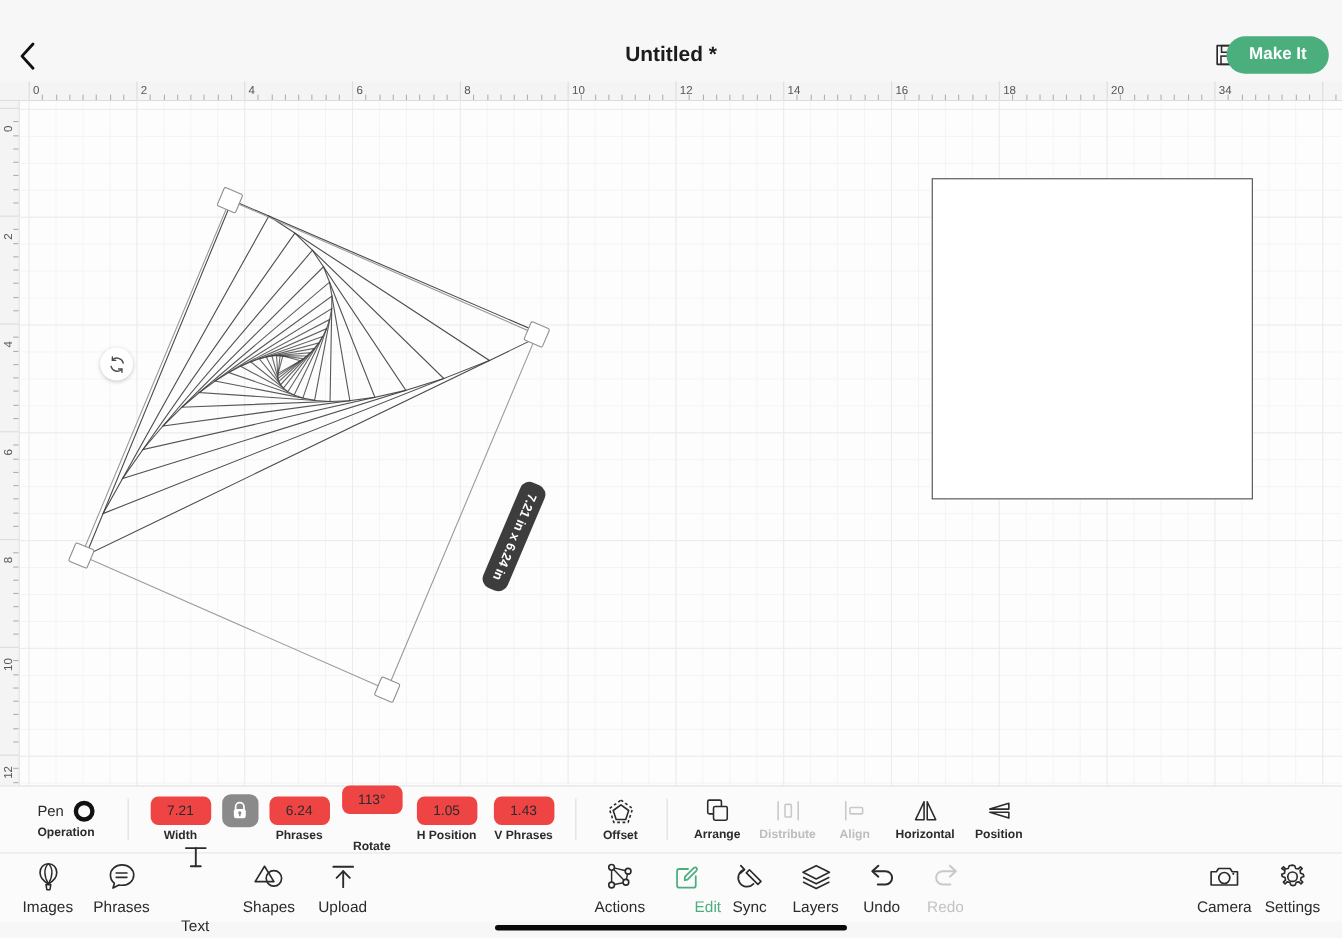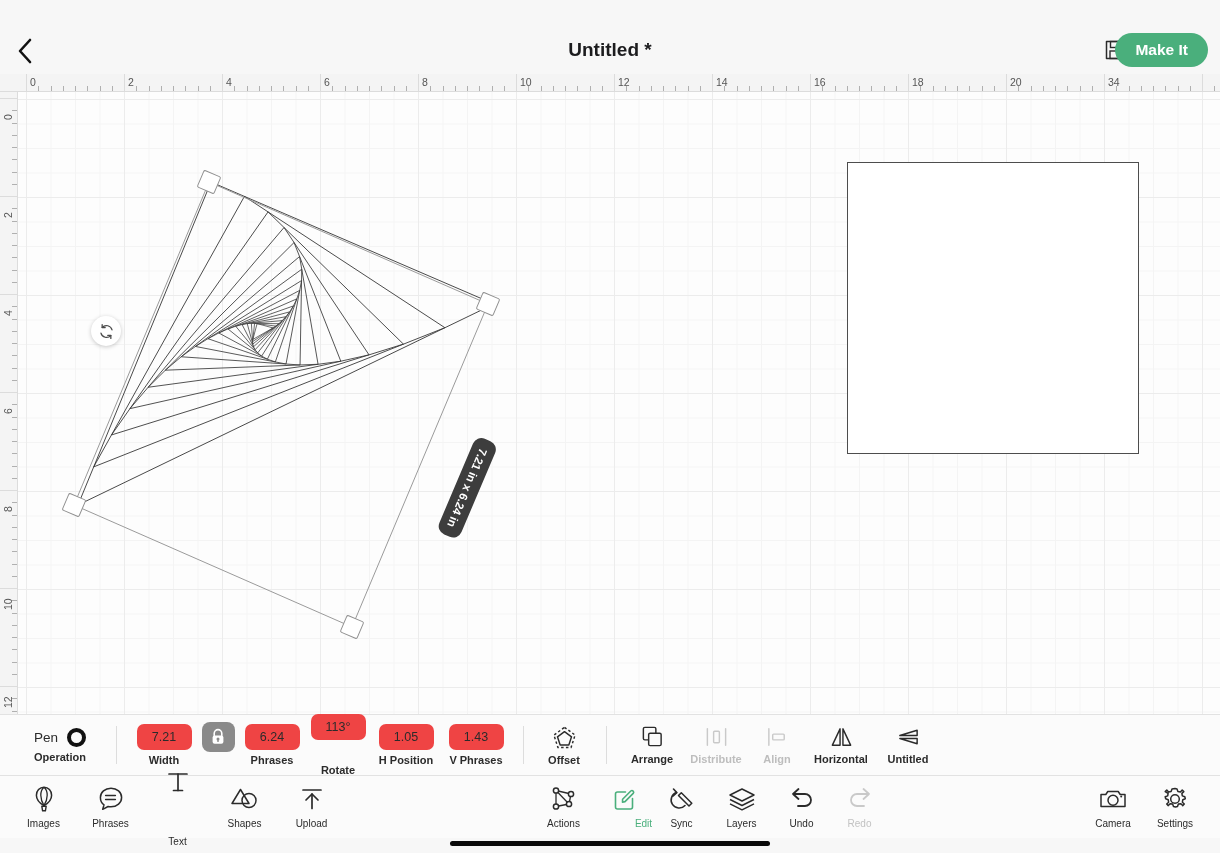--- a/index.html
+++ b/index.html
@@ -98,21 +98,21 @@
   .lock-pill { width: 33px; height: 30px; background: #8a8a8a; border-radius: 8px;
                display: flex; align-items: center; justify-content: center; }
   .divider { width: 1px; height: 38px; background: #dddddd; }
   .op-swatch { width: 19px; height: 19px; border: 4px solid #111; border-radius: 50%; }
 
   
   .nav-bar { position: absolute; top: 776px; left: 0; width: 1220px; height: 62px;
              background: #fbfbfb; display: flex; align-items: center; }
   .nav-item { display: flex; flex-direction: column; align-items: center; justify-content: center;
               gap: 5px; cursor: pointer; width: 55px; }
-  .nav-label { font-size: 10px; color: #2b2b2b; }
+  .nav-label { font-size: 14px; color: #2b2b2b; }
   .nav-label.active { color: #4aaf7c; margin-left: 40px; }
   .nav-label.dim { color: #c2c2c2; }
   .home-indicator { position: absolute; bottom: 7px; left: 50%; transform: translateX(-50%);
                     width: 320px; height: 5px; background: #0a0a0a; border-radius: 3px; }
   svg { display: block; }
 </style>
 </head>
 <body>
 
 <div id="app">
@@ -456,21 +456,21 @@
         <polygon points="15.5,4 15.5,21 23.5,21" fill="none" stroke="#2b2b2b" stroke-width="1.5" stroke-linejoin="round"></polygon>
       </svg>
       <span class="prop-label">Horizontal</span>
     </div>
 
     <div class="prop-item" style="width:62px;">
       <svg width="27" height="24" viewBox="0 0 28 25">
         <polygon points="23,5.5 5,11 23,11" fill="none" stroke="#2b2b2b" stroke-width="1.5" stroke-linejoin="round"></polygon>
         <polygon points="23,19.5 5,14 23,14" fill="none" stroke="#2b2b2b" stroke-width="1.5" stroke-linejoin="round"></polygon>
       </svg>
-      <span class="prop-label">Untitled</span>
+      <span class="prop-label">Position</span>
     </div>
   </div>
 
   <div class="nav-bar">
 
     <div class="nav-item" style="margin-left:16px;">
       <svg width="28" height="28" viewBox="0 0 28 28">
         <path d="M14 2.2c4.4 0 7.6 3.6 7.6 8 0 4.6-4.4 8.6-7.6 10.4C10.8 18.8 6.4 14.8 6.4 10.2c0-4.4 3.2-8 7.6-8z" fill="none" stroke="#2b2b2b" stroke-width="1.5"></path>
         <path d="M14 2.2c2.2 1.8 3.2 5 3.2 8 0 3.2-1.2 7-3.2 10.4" fill="none" stroke="#2b2b2b" stroke-width="1.3"></path>
         <path d="M14 2.2c-2.2 1.8-3.2 5-3.2 8 0 3.2 1.2 7 3.2 10.4" fill="none" stroke="#2b2b2b" stroke-width="1.3"></path>

